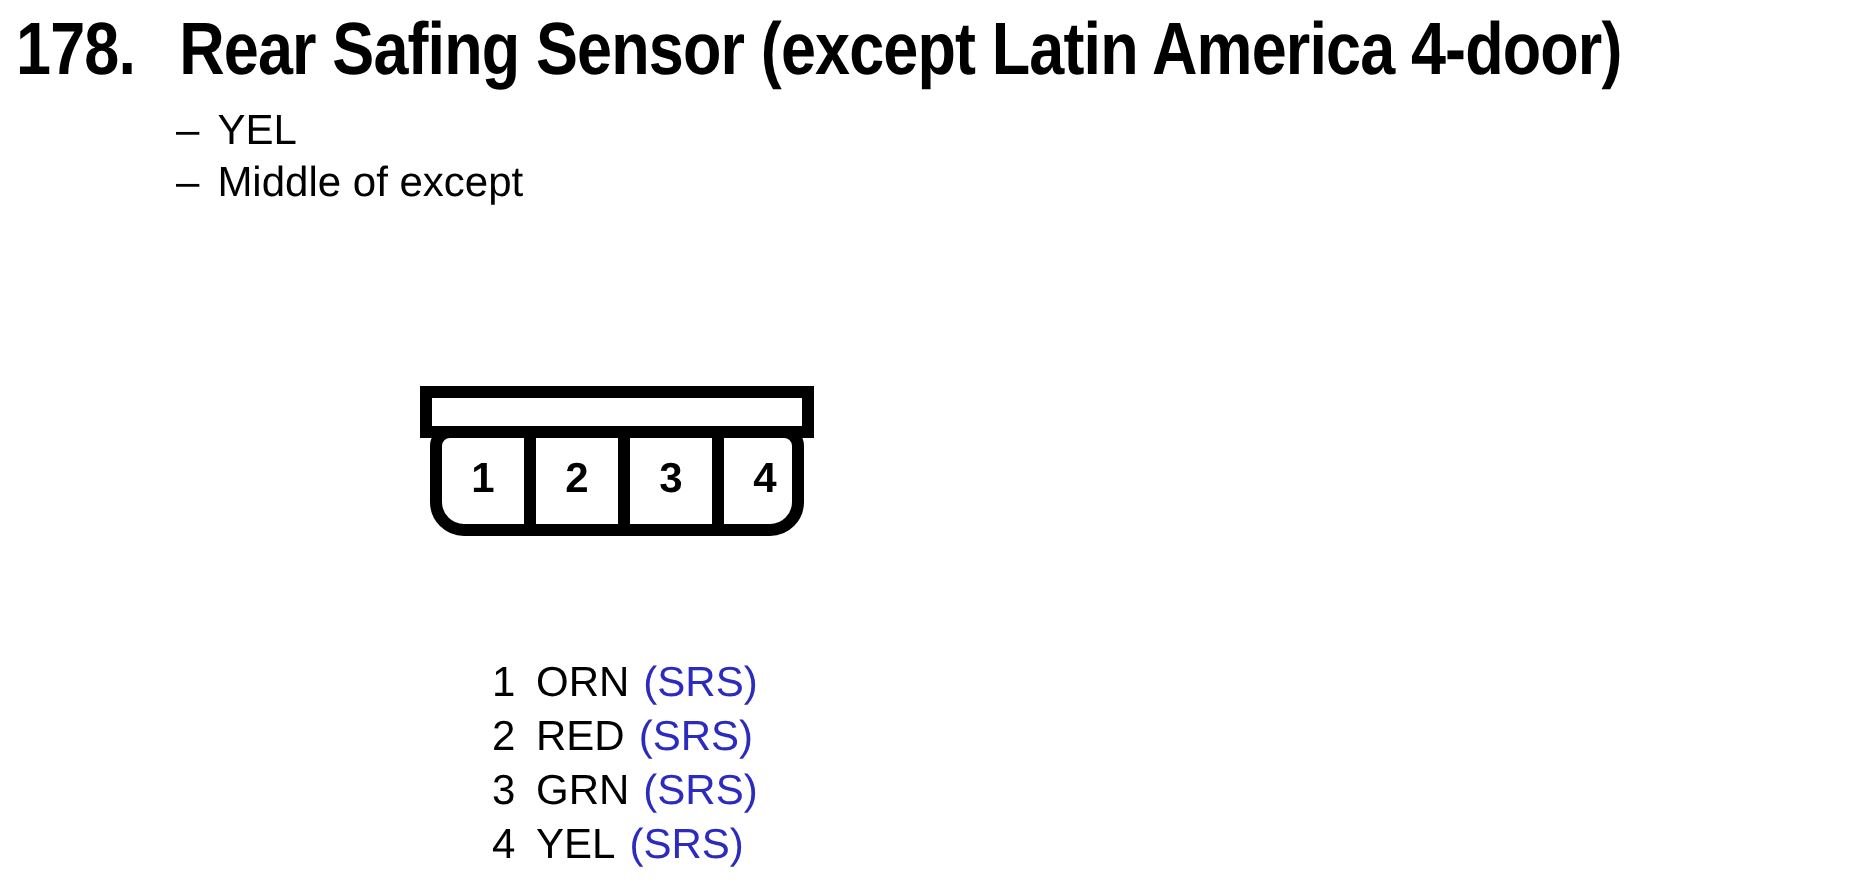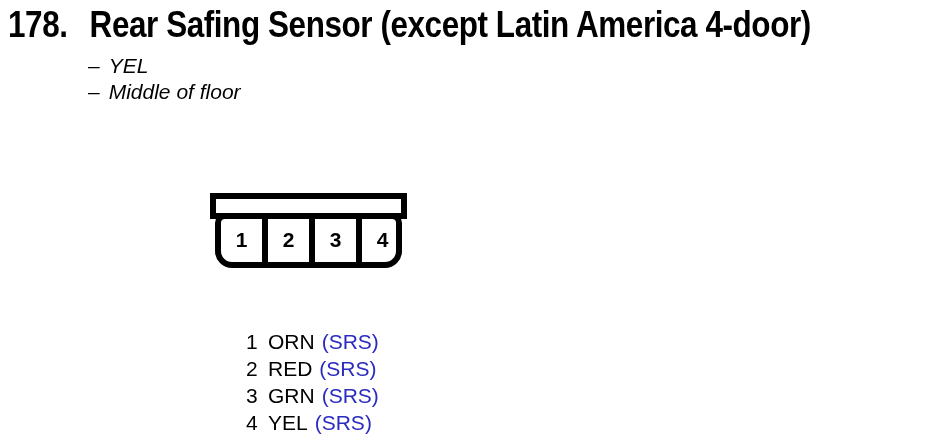--- a/index.html
+++ b/index.html
@@ -30,21 +30,20 @@
     width: 96px;
   }
 
   
   .notes {
     position: absolute;
     left: 88px;
     top: 53px;
     font-size: 21px;
     line-height: 26px;
-    font-style: italic;
   }
   .note-line { white-space: nowrap; }
   .note-line .dash { margin-right: 9px; }
 
   
   .connector {
     position: absolute;
     left: 210px;
     top: 193px;
     width: 198px;
@@ -126,21 +125,21 @@
 
 <div class="header">
   <span class="num">178.</span><span>Rear Safing Sensor (except Latin America 4-door)</span>
 </div>
 
 <div class="notes">
   <div class="note-line">
     <span class="dash">–</span><span>YEL</span>
   </div>
   <div class="note-line">
-    <span class="dash">–</span><span>Middle of floor</span>
+    <span class="dash">–</span><span>Middle of except</span>
   </div>
 </div>
 
 <div class="connector">
   <div class="conn-bar"></div>
   <div class="conn-body">
     <div class="conn-divider d1"></div>
     <div class="conn-divider d2"></div>
     <div class="conn-divider d3"></div>
     <div class="conn-cell c1">1</div>

